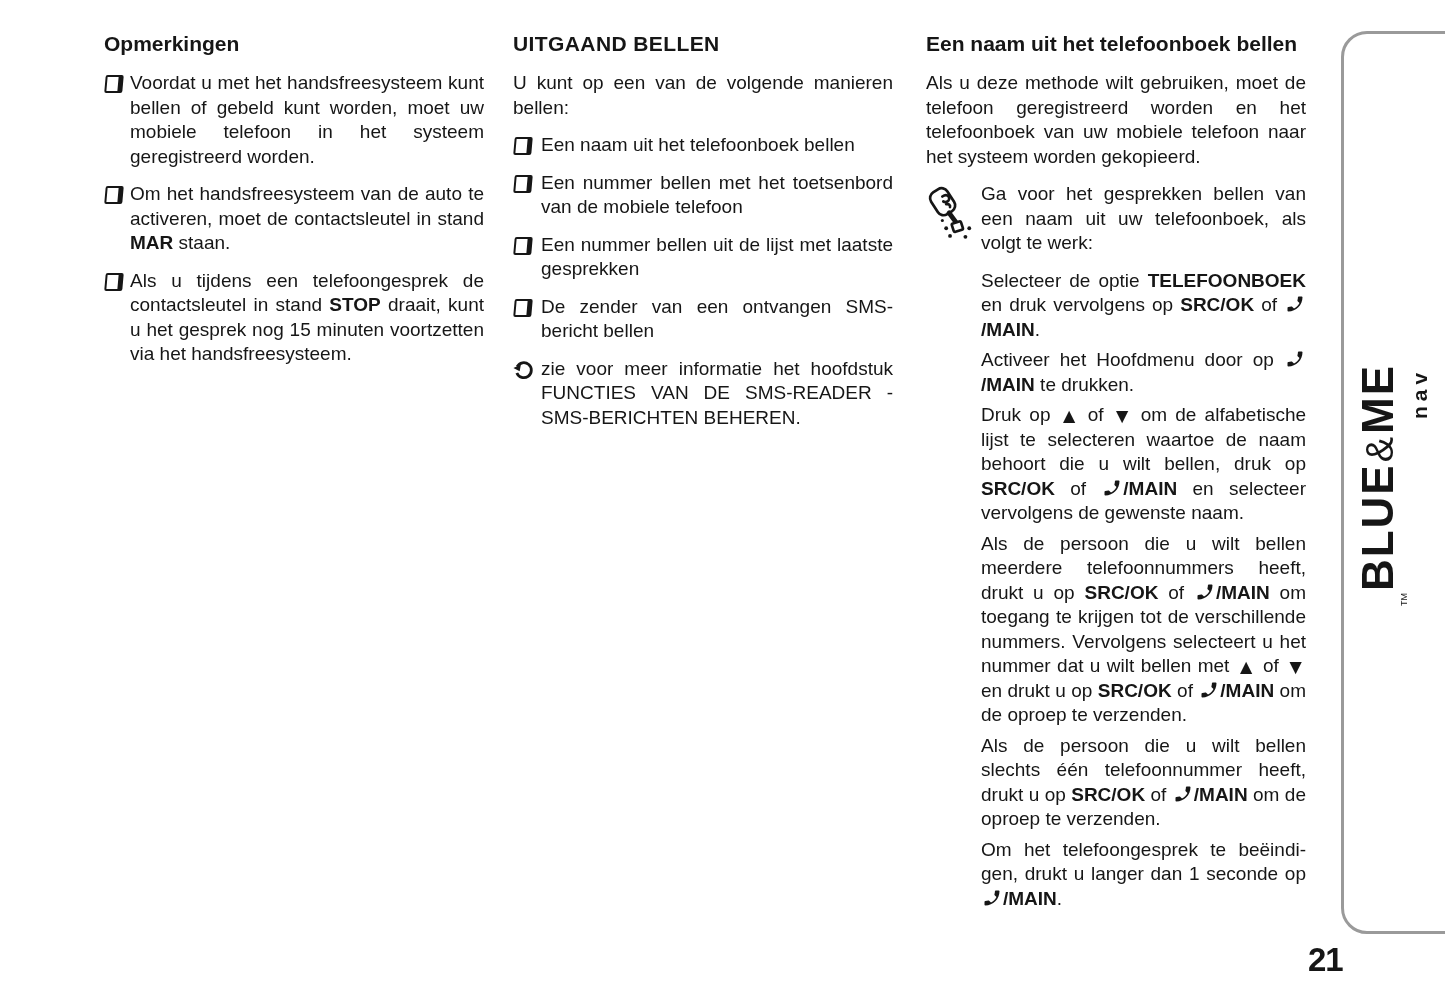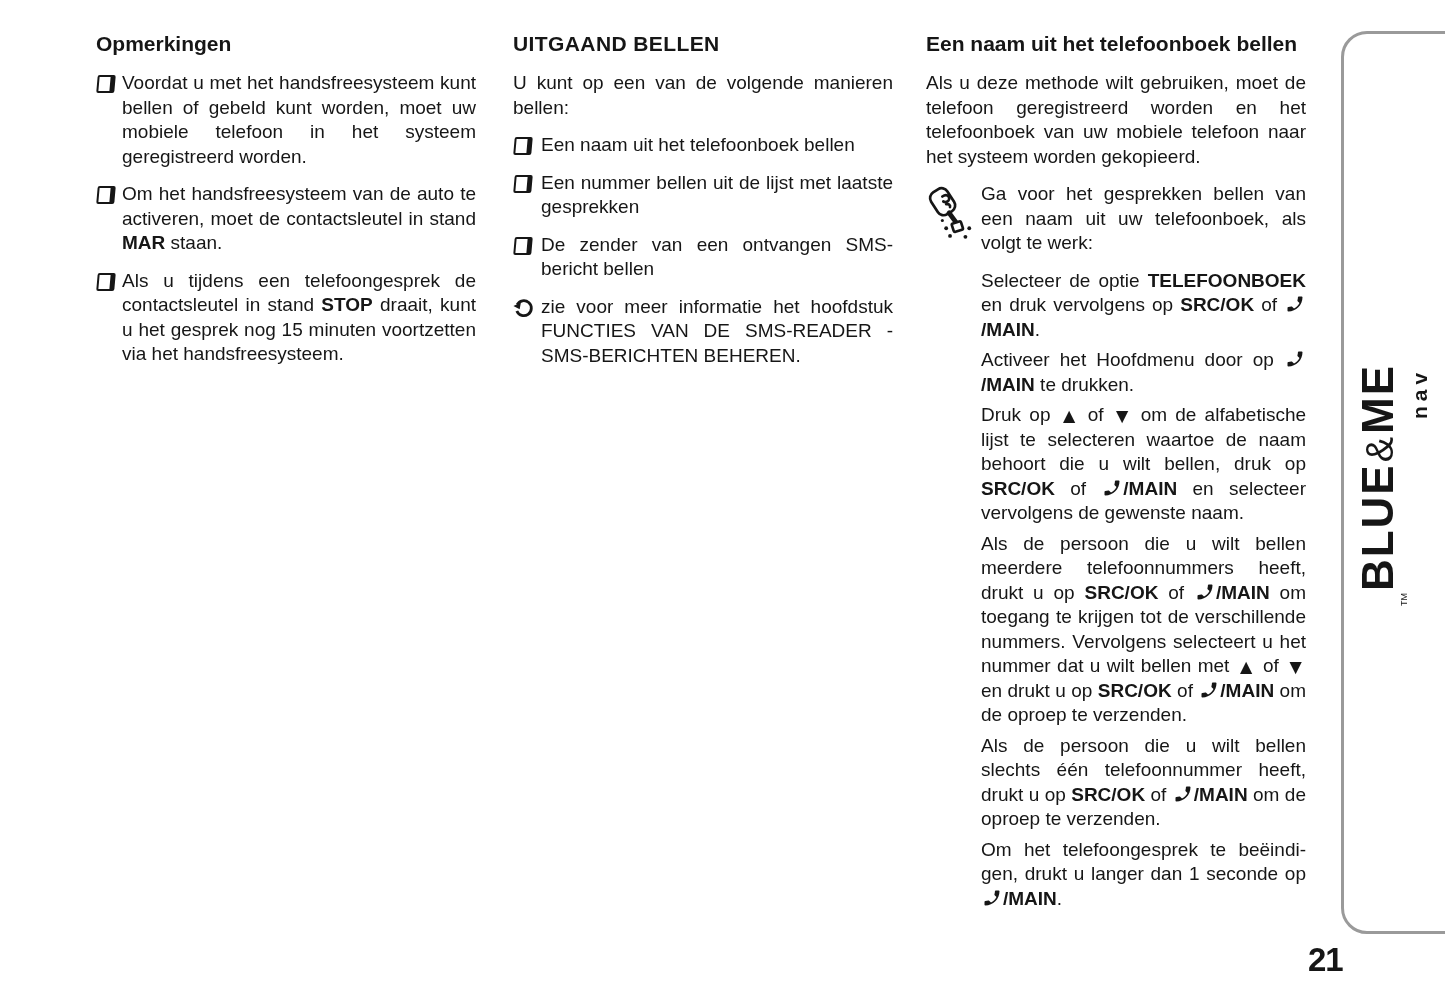--- a/index.html
+++ b/index.html
@@ -2,21 +2,21 @@
 <html><head>
 <meta charset="utf-8">
 <style>
   html,body{margin:0;padding:0;background:#ffffff;}
   .screen{
     position:relative;width:1445px;height:998px;background:#ffffff;overflow:hidden;
     font-family:"Liberation Sans",sans-serif;color:#161616;
     -webkit-font-smoothing:antialiased;
   }
   .col{position:absolute;top:30px;width:380px;}
-  .col1{left:96px;}
+  .col1{left:104px;}
   .col2{left:513px;}
   .col3{left:926px;}
   h2{font-size:21px;line-height:27px;font-weight:700;margin:0 0 14px 0;}
   .col2 h2{letter-spacing:.4px;}
   p{margin:0 0 13px 0;font-size:19px;line-height:24.5px;text-align:justify;hyphens:manual;}
   .item{position:relative;padding-left:26px;margin-bottom:13px;}
   .col2 .item{padding-left:28px;}
   .item p{margin:0;}
   
   .sq{
@@ -86,20 +86,24 @@
     <h2>UITGAAND BELLEN</h2>
 
     <p>U kunt op een van de volgende manieren bellen:</p>
 
     <div class="item">
       <span class="sq"></span>
       <p>Een naam uit het telefoonboek bellen</p>
     </div>
     <div class="item">
       <span class="sq"></span>
+      <p>Een nummer bellen met het toetsen­bord van de mobiele telefoon</p>
+    </div>
+    <div class="item">
+      <span class="sq"></span>
       <p>Een nummer bellen uit de lijst met laat­ste gesprekken</p>
     </div>
     <div class="item">
       <span class="sq"></span>
       <p>De zender van een ontvangen SMS-bericht bellen</p>
     </div>
 
     <p class="xref-hang"><span class="circ">
   <svg viewBox="0 0 24 24" xmlns="http://www.w3.org/2000/svg">
     <path d="M5 8 A 9 9 0 1 1 4.6 15.5" fill="none" stroke="#161616" stroke-width="3.4"></path>

